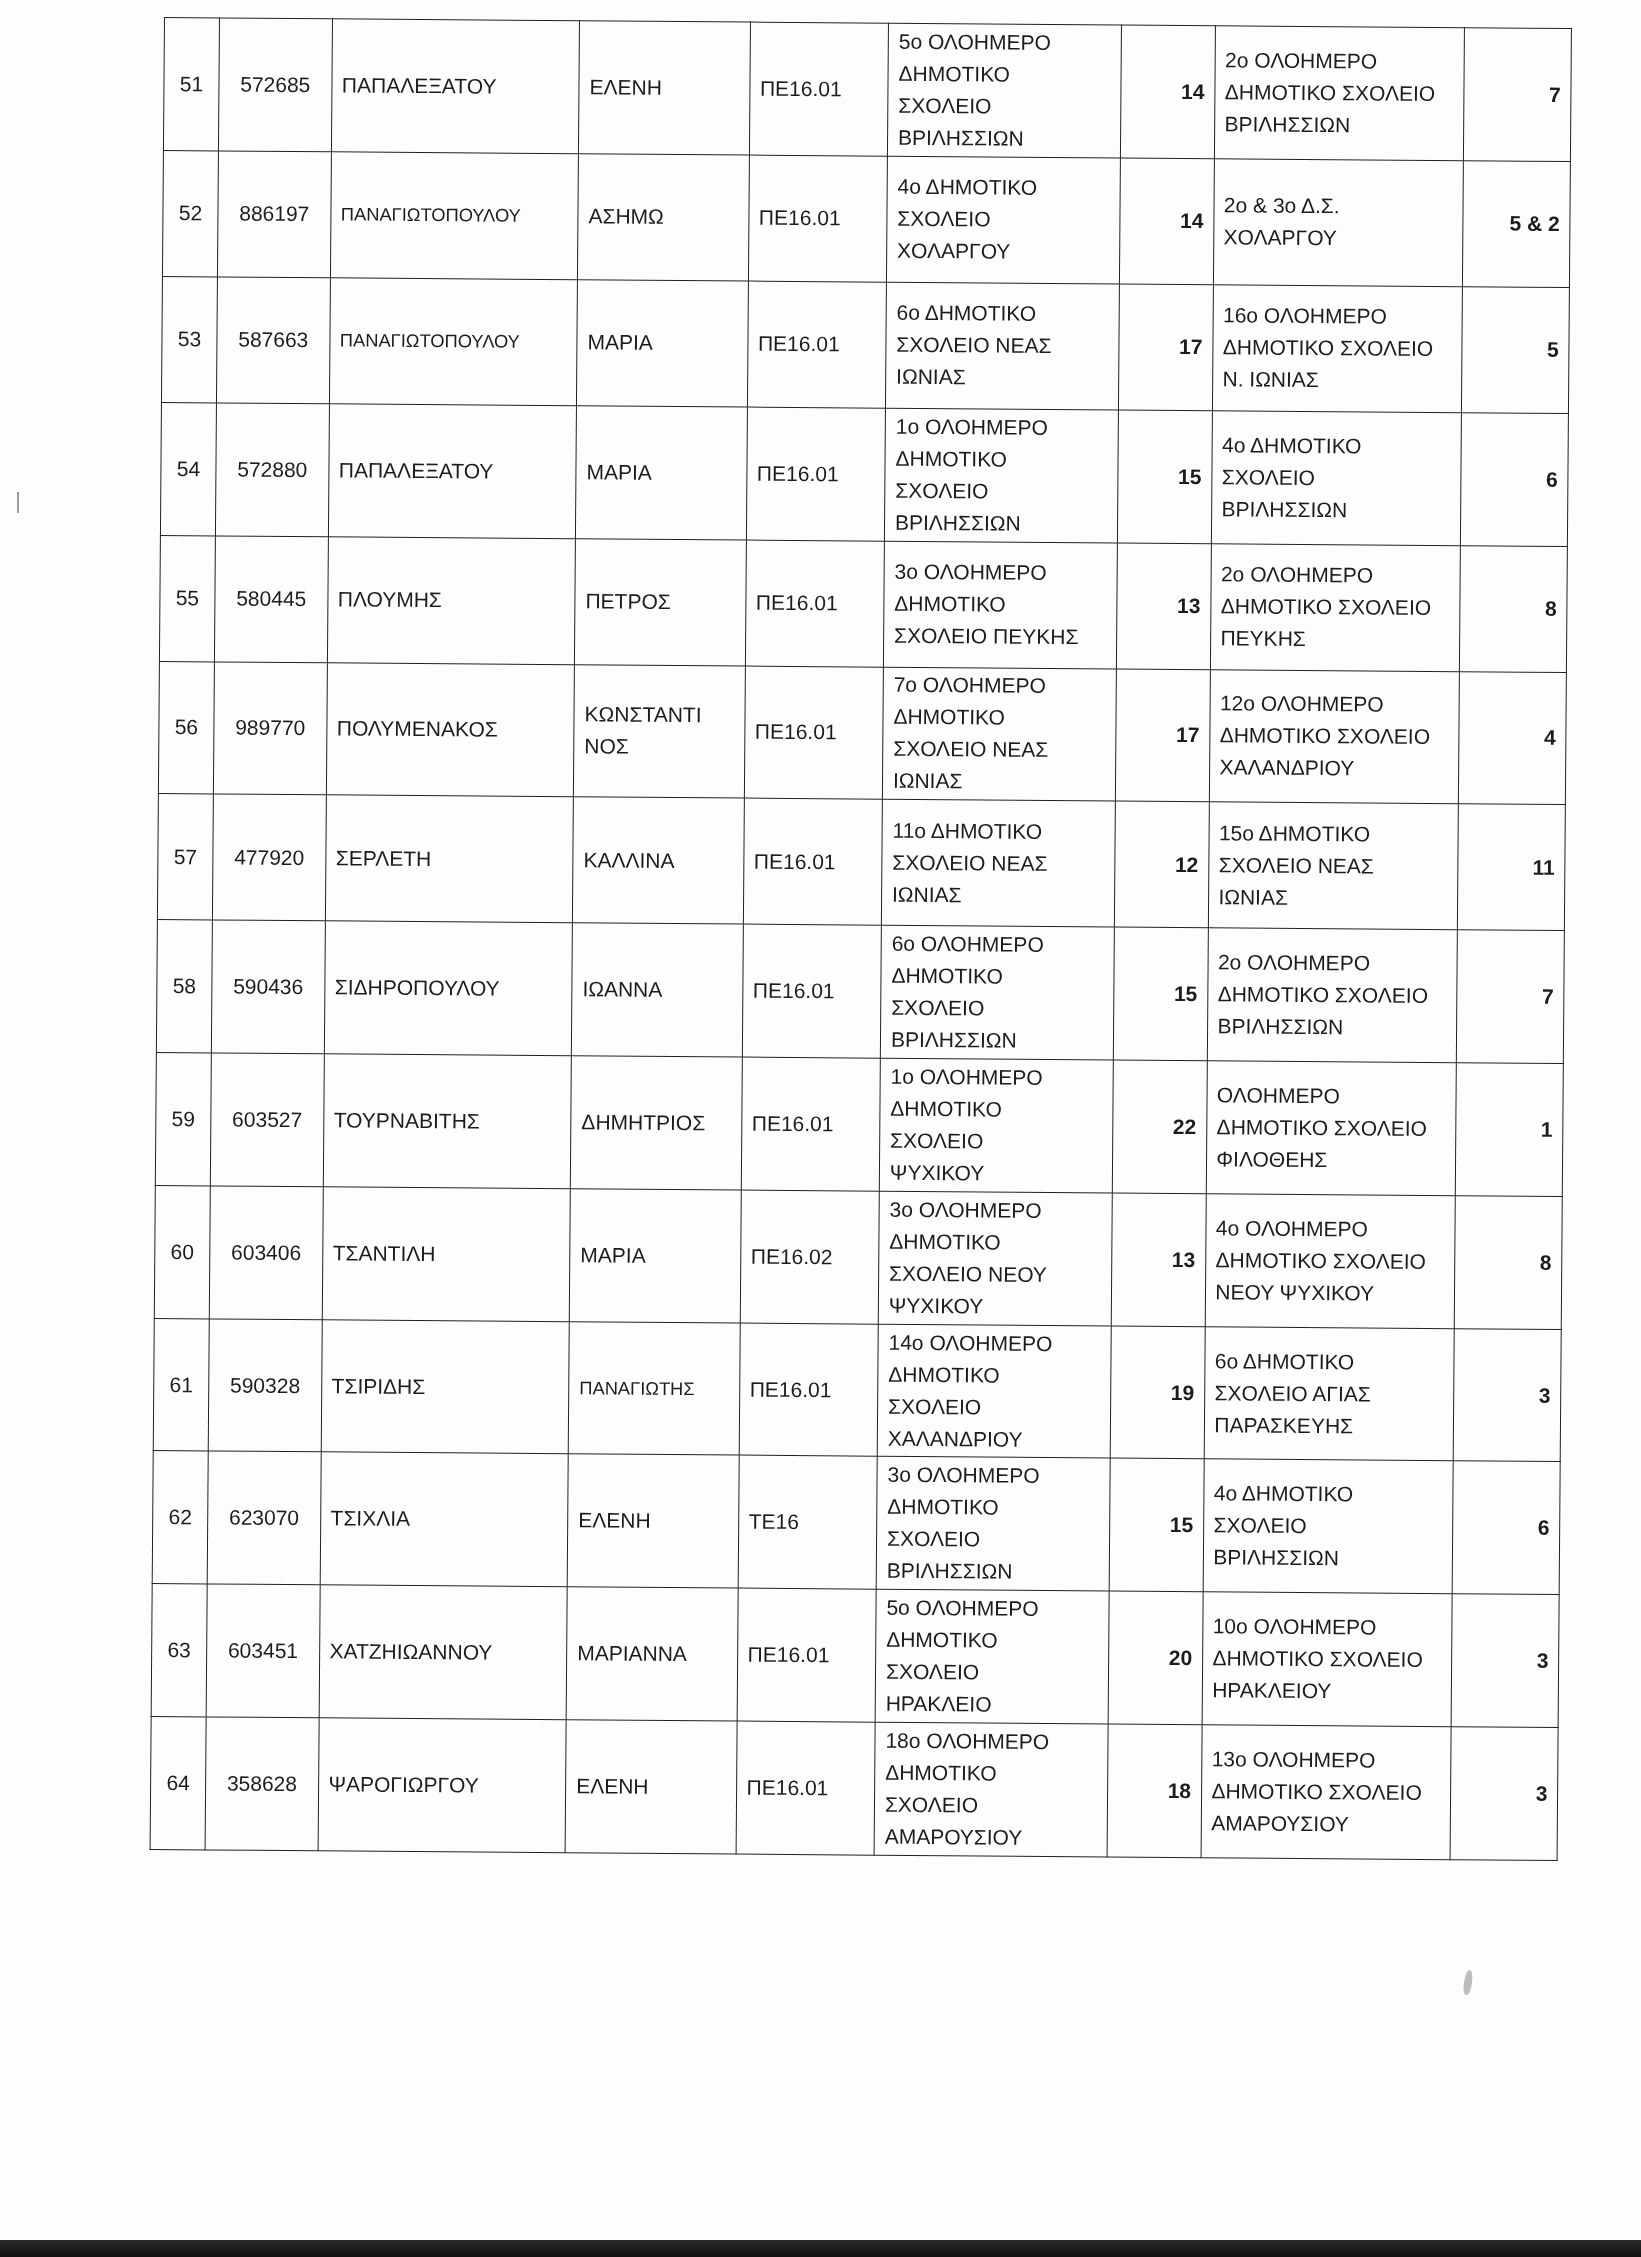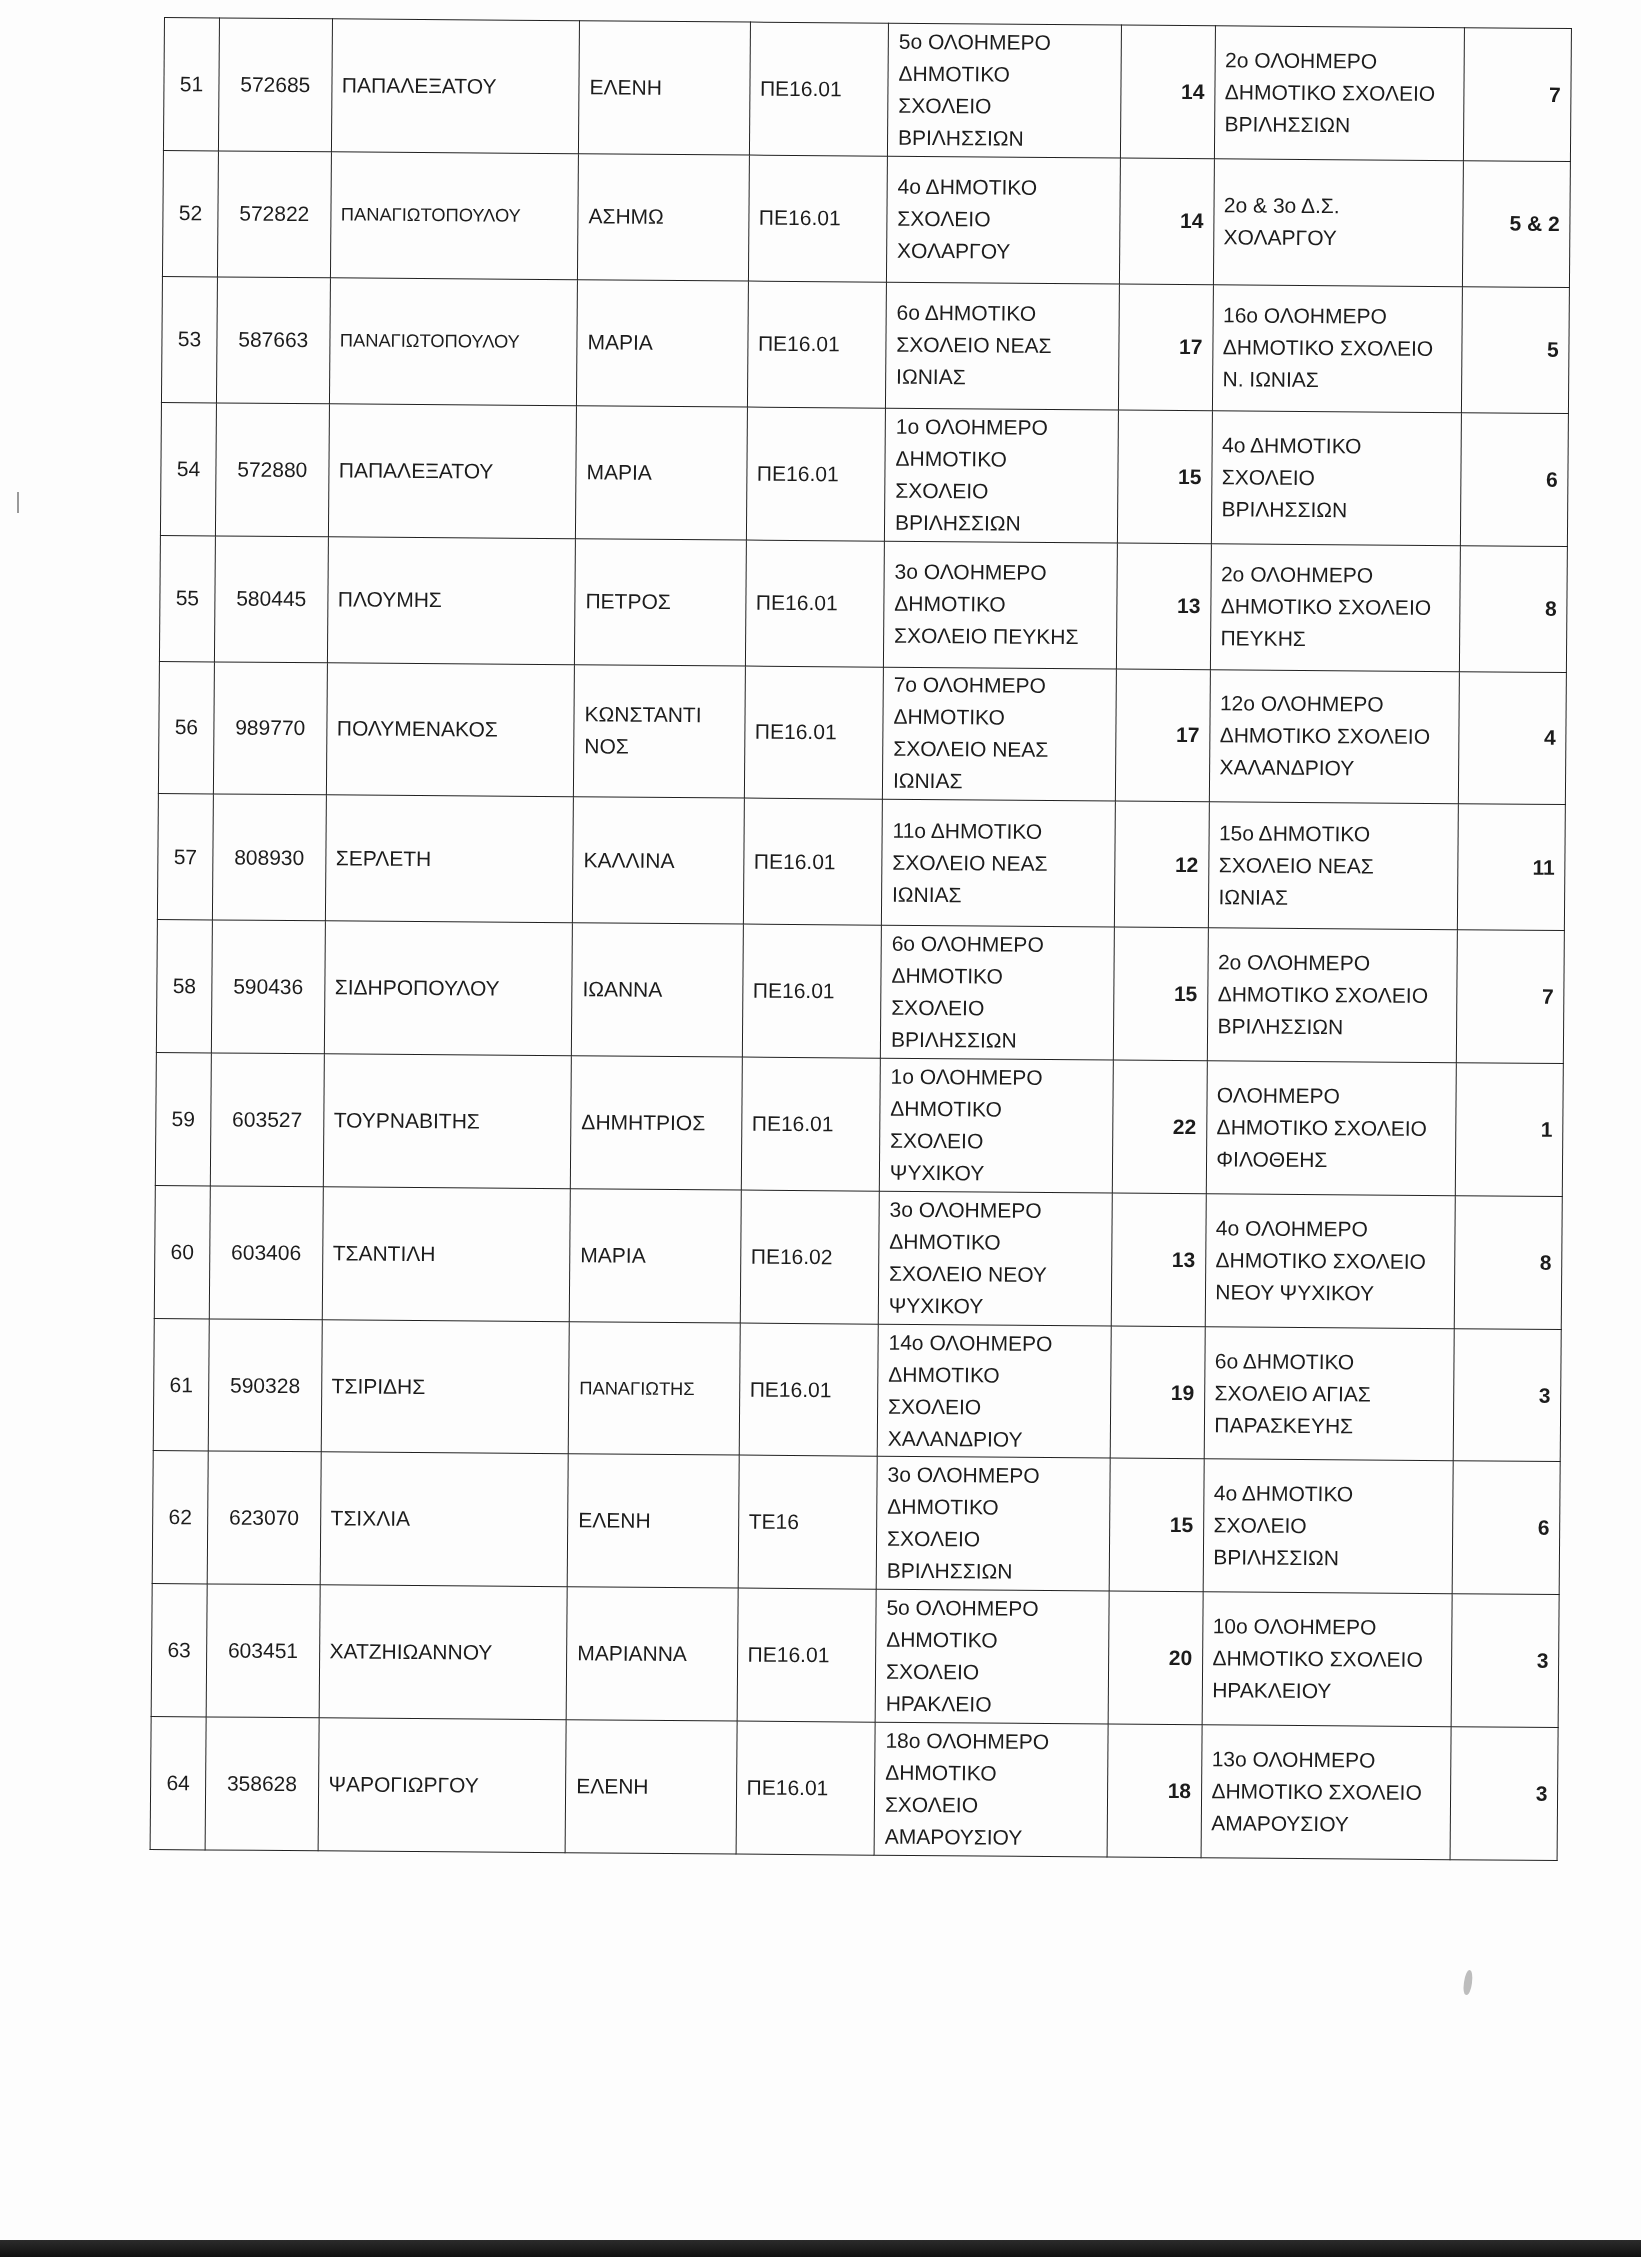--- a/index.html
+++ b/index.html
@@ -102,21 +102,21 @@
 ΣΧΟΛΕΙΟ
 ΒΡΙΛΗΣΣΙΩΝ</td>
           <td class="c-score">14</td>
           <td class="c-to">2ο ΟΛΟΗΜΕΡΟ
 ΔΗΜΟΤΙΚΟ ΣΧΟΛΕΙΟ
 ΒΡΙΛΗΣΣΙΩΝ</td>
           <td class="c-order">7</td>
         </tr>
         <tr class="row">
           <td class="c-aa">52</td>
-          <td class="c-am">572822</td>
+          <td class="c-am">886197</td>
           <td class="c-surname small">ΠΑΝΑΓΙΩΤΟΠΟΥΛΟΥ</td>
           <td class="c-name">ΑΣΗΜΩ</td>
           <td class="c-spec">ΠΕ16.01</td>
           <td class="c-from">4ο  ΔΗΜΟΤΙΚΟ
 ΣΧΟΛΕΙΟ
 ΧΟΛΑΡΓΟΥ</td>
           <td class="c-score">14</td>
           <td class="c-to">2ο &amp; 3ο Δ.Σ.
 ΧΟΛΑΡΓΟΥ</td>
           <td class="c-order">5 &amp; 2</td>
@@ -179,21 +179,21 @@
 ΣΧΟΛΕΙΟ ΝΕΑΣ
 ΙΩΝΙΑΣ</td>
           <td class="c-score">17</td>
           <td class="c-to">12ο ΟΛΟΗΜΕΡΟ
 ΔΗΜΟΤΙΚΟ ΣΧΟΛΕΙΟ
 ΧΑΛΑΝΔΡΙΟΥ</td>
           <td class="c-order">4</td>
         </tr>
         <tr class="row">
           <td class="c-aa">57</td>
-          <td class="c-am">808930</td>
+          <td class="c-am">477920</td>
           <td class="c-surname">ΣΕΡΛΕΤΗ</td>
           <td class="c-name">ΚΑΛΛΙΝΑ</td>
           <td class="c-spec">ΠΕ16.01</td>
           <td class="c-from">11ο ΔΗΜΟΤΙΚΟ
 ΣΧΟΛΕΙΟ ΝΕΑΣ
 ΙΩΝΙΑΣ</td>
           <td class="c-score">12</td>
           <td class="c-to">15ο ΔΗΜΟΤΙΚΟ
 ΣΧΟΛΕΙΟ ΝΕΑΣ
 ΙΩΝΙΑΣ</td>

